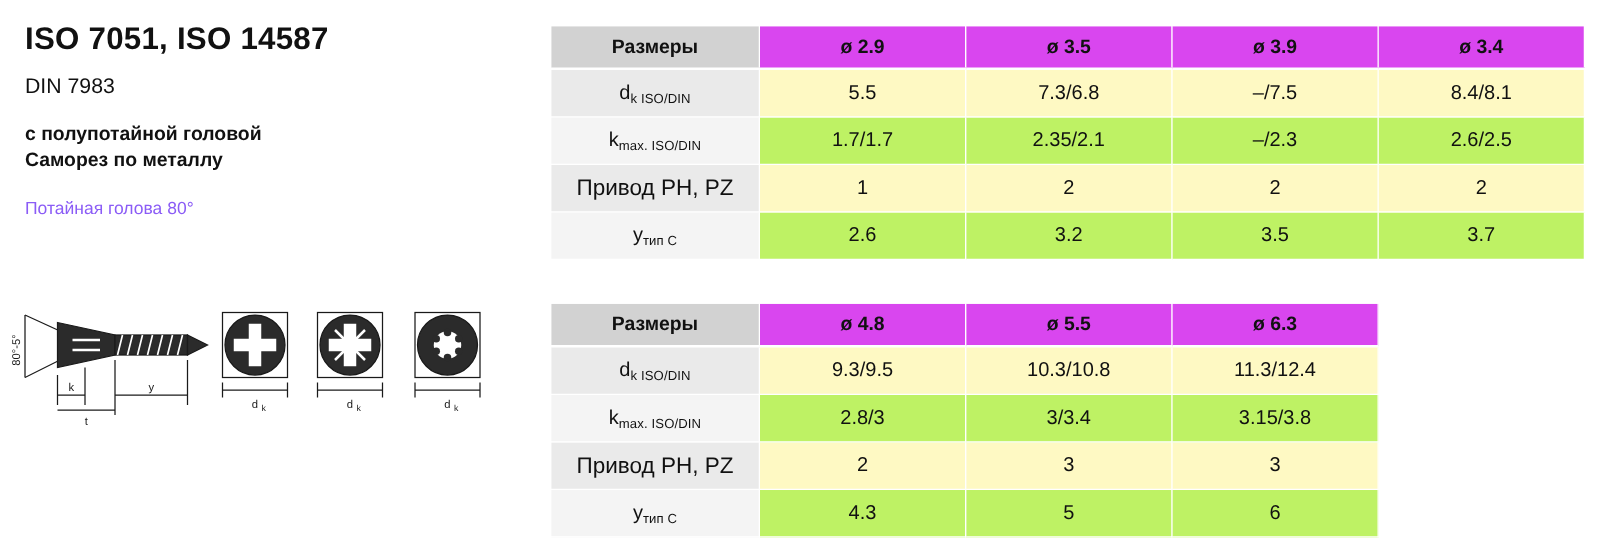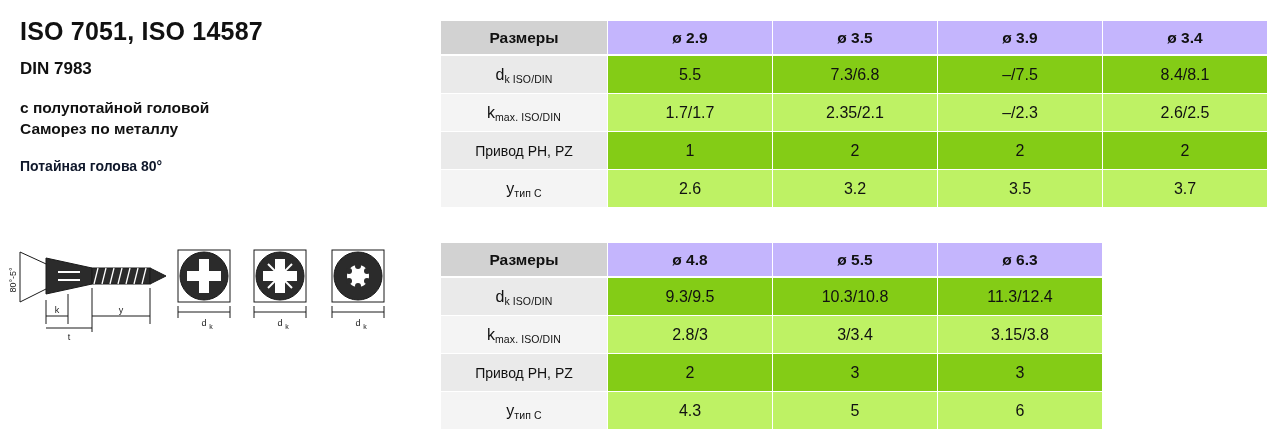--- a/index.html
+++ b/index.html
@@ -31,36 +31,36 @@
   .title-main {
     font-size: 25px;
     font-weight: bold;
     letter-spacing: 0.2px;
     color: #111111;
     margin: 0 0 14px 0;
     line-height: 1.1;
   }
   .title-sub {
     font-size: 17px;
-    font-weight: bold;
+    font-weight: normal;
     color: #111111;
     margin: 0 0 20px 0;
     line-height: 1.1;
   }
   .desc {
     font-size: 15.5px;
     font-weight: bold;
     color: #111111;
     line-height: 1.35;
     margin: 0 0 18px 0;
   }
   .note {
     font-size: 14px;
-    font-weight: bold;
-    color: #0f172a;
+    font-weight: normal;
+    color: #8b5cf6;
     margin: 0;
   }
 
   
   .drawing {
     position: absolute;
     left: 6px;
     top: 228px;
     width: 410px;
     height: 120px;
@@ -87,55 +87,55 @@
     vertical-align: middle;
     padding: 0;
     height: 37px;
     font-weight: normal;
   }
   table.spec col.c-label { width: 167px; }
   table.spec col.c-val  { width: 165px; }
 
   
   tr.head th {
-    background: #c4b5fd;
+    background: #d946ef;
     color: #111111;
     font-weight: bold;
     font-size: 15.5px;
     height: 33px;
     border-bottom: 2px solid #ffffff;
   }
   tr.head th.first {
     background: #d2d2d2;
   }
   tr.head th.blank {
     background: #ffffff;
     border: 1px solid #ffffff;
   }
 
   
-  tr.r-odd td  { background: #84cc16; }
+  tr.r-odd td  { background: #fef9c3; }
   tr.r-even td { background: #bef264; }
   tr.r-odd td.label, tr.r-even td.label { background: #f4f4f4; }
   tr.r-odd td.label { background: #eaeaea; }
 
   td.label {
     font-size: 16px;
     color: #111111;
     margin-top: 48px;
   }
   td.label .sm {
     font-size: 10.5px;
     vertical-align: baseline;
     position: relative;
     top: 3px;
     letter-spacing: 0.1px;
   }
   td.label.plain {
-    font-size: 14px;
+    font-size: 18px;
   }
   td.val {
     font-size: 16px;
     color: #111111;
   }
   td.empty {
     background: #ffffff !important;
     border: 1px solid #ffffff;
   }
 </style>

